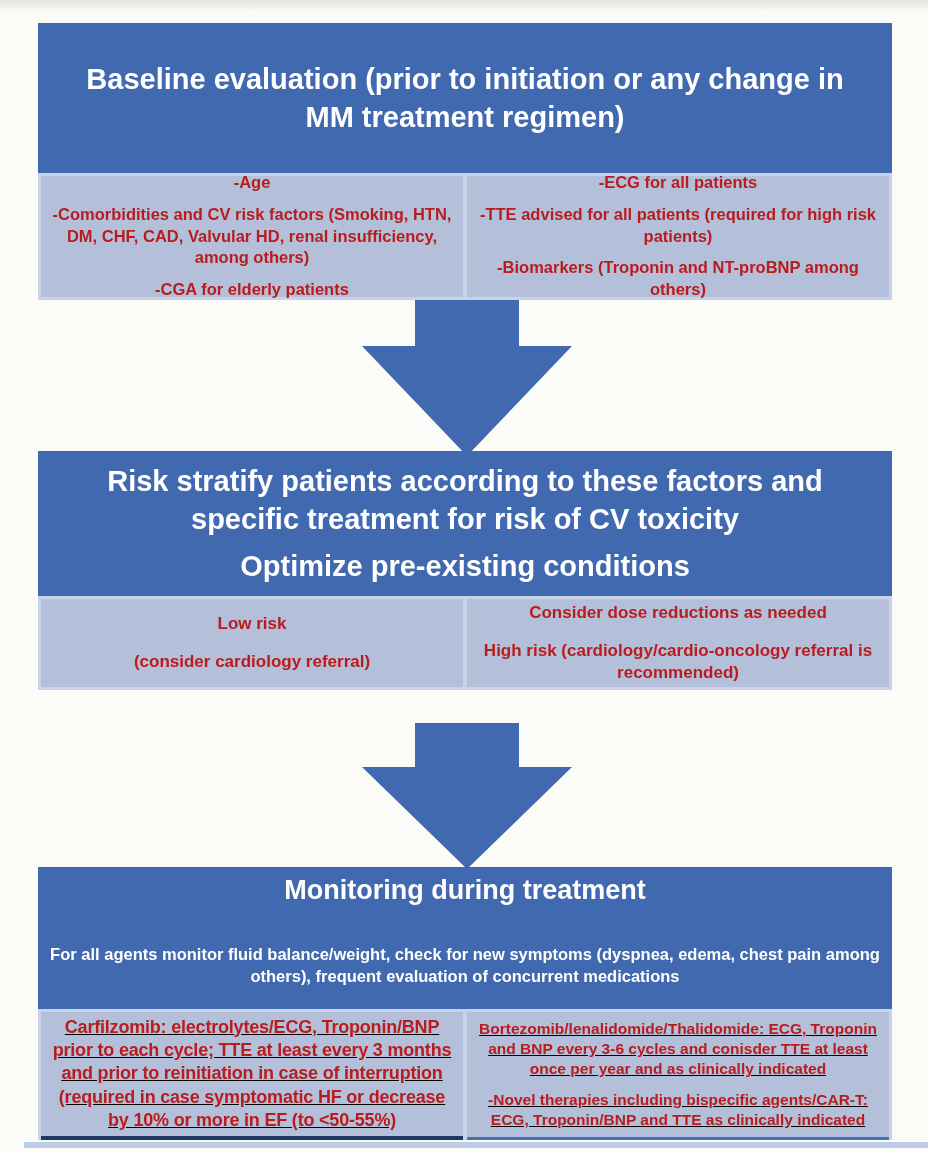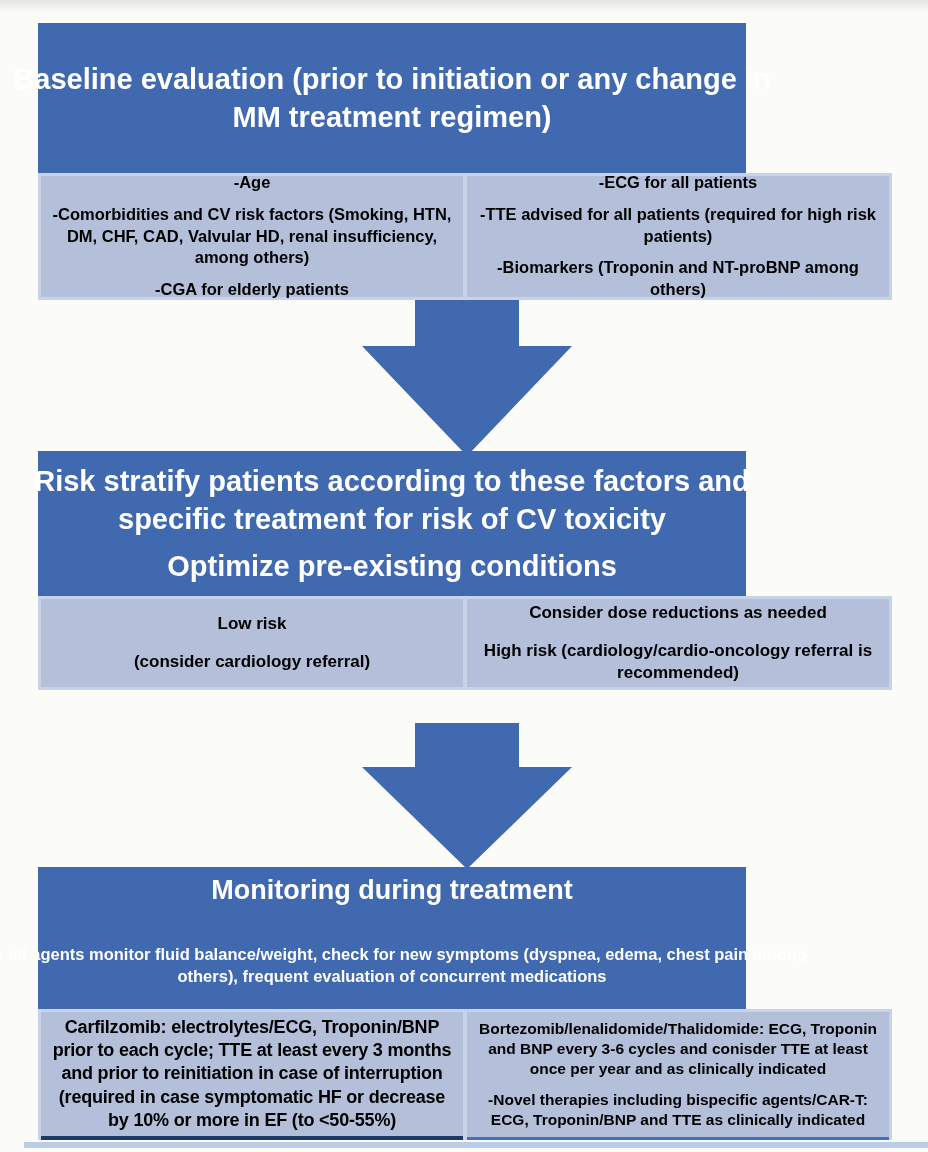--- a/index.html
+++ b/index.html
@@ -11,21 +11,21 @@
     font-family: "Liberation Sans", sans-serif;
     font-weight: 700;
     overflow: hidden;
   }
   .top-fade {
     position: absolute; left: 0; top: 0; width: 928px; height: 12px;
     background: linear-gradient(#e4e4e4, #fbfbf7);
   }
   
   .hdr {
-    position: absolute; left: 38px; width: 708px;
+    position: absolute; left: 38px; width: 854px;
     background: #4169af;
     color: #ffffff;
     display: flex; flex-direction: column;
     align-items: center; justify-content: center;
     text-align: center;
     box-sizing: border-box;
   }
   .hdr-title-lg { font-size: 29px; line-height: 1.32; width: 800px; }
   .hdr-title-md { font-size: 27px; line-height: 1.3; width: 820px; text-align: center; }
   .hdr-sub { font-size: 16.5px; line-height: 1.33; width: 846px; margin-top: 24px; }
@@ -33,21 +33,21 @@
   .cols {
     position: absolute; left: 38px; width: 854px;
     background: #c9d3e8;
     display: flex;
     box-sizing: border-box;
     padding: 3px;
     gap: 4px;
   }
   .col {
     background: #b4bfda;
-    color: #000000;
+    color: #b91c1c;
     flex: 1 1 0;
     display: flex; flex-direction: column;
     align-items: center; justify-content: center;
     text-align: center;
     box-sizing: border-box;
     padding: 2px 8px;
   }
   .col p { margin: 5px 0; }
   .t-md  { font-size: 16.5px; line-height: 1.32; }
   .t-md2 { font-size: 17px;   line-height: 1.3; }
@@ -110,21 +110,21 @@
   <div class="arrow" style="top:723px; height:146px;">
     <svg width="210" height="146" viewBox="0 0 210 146">
       <polygon points="53,0 157,0 157,44 210,44 105,146 0,44 53,44" fill="#4169af"></polygon>
     </svg>
   </div>
 
   <div class="hdr" style="top:867px; height:142px;">
     <div class="hdr-title-md" style="margin-bottom:12px;">Monitoring during treatment</div>
     <div class="hdr-sub" style="margin-bottom:16px;">For all agents monitor fluid balance/weight, check for new symptoms (dyspnea, edema, chest pain among others), frequent evaluation of concurrent medications</div>
   </div>
-  <div class="cols" style="top:1009px; height:131px; padding-bottom:0;">
+  <div class="cols" style="top:1009px; height:131px; padding-bottom:0;text-decoration:underline;">
     <div class="col t-lg border-navy">
       <p>Carfilzomib: electrolytes/ECG, Troponin/BNP prior to each cycle; TTE at least every 3 months and prior to reinitiation in case of interruption (required in case symptomatic HF or decrease by 10% or more in EF (to &lt;50-55%)</p>
     </div>
     <div class="col t-sm border-blue">
       <p>Bortezomib/lenalidomide/Thalidomide: ECG, Troponin and BNP every 3-6 cycles and conisder TTE at least once per year and as clinically indicated</p>
       <p>-Novel therapies including bispecific agents/CAR-T: ECG, Troponin/BNP and  TTE as clinically indicated</p>
     </div>
   </div>
 
   <div class="bottom-strip"></div>

